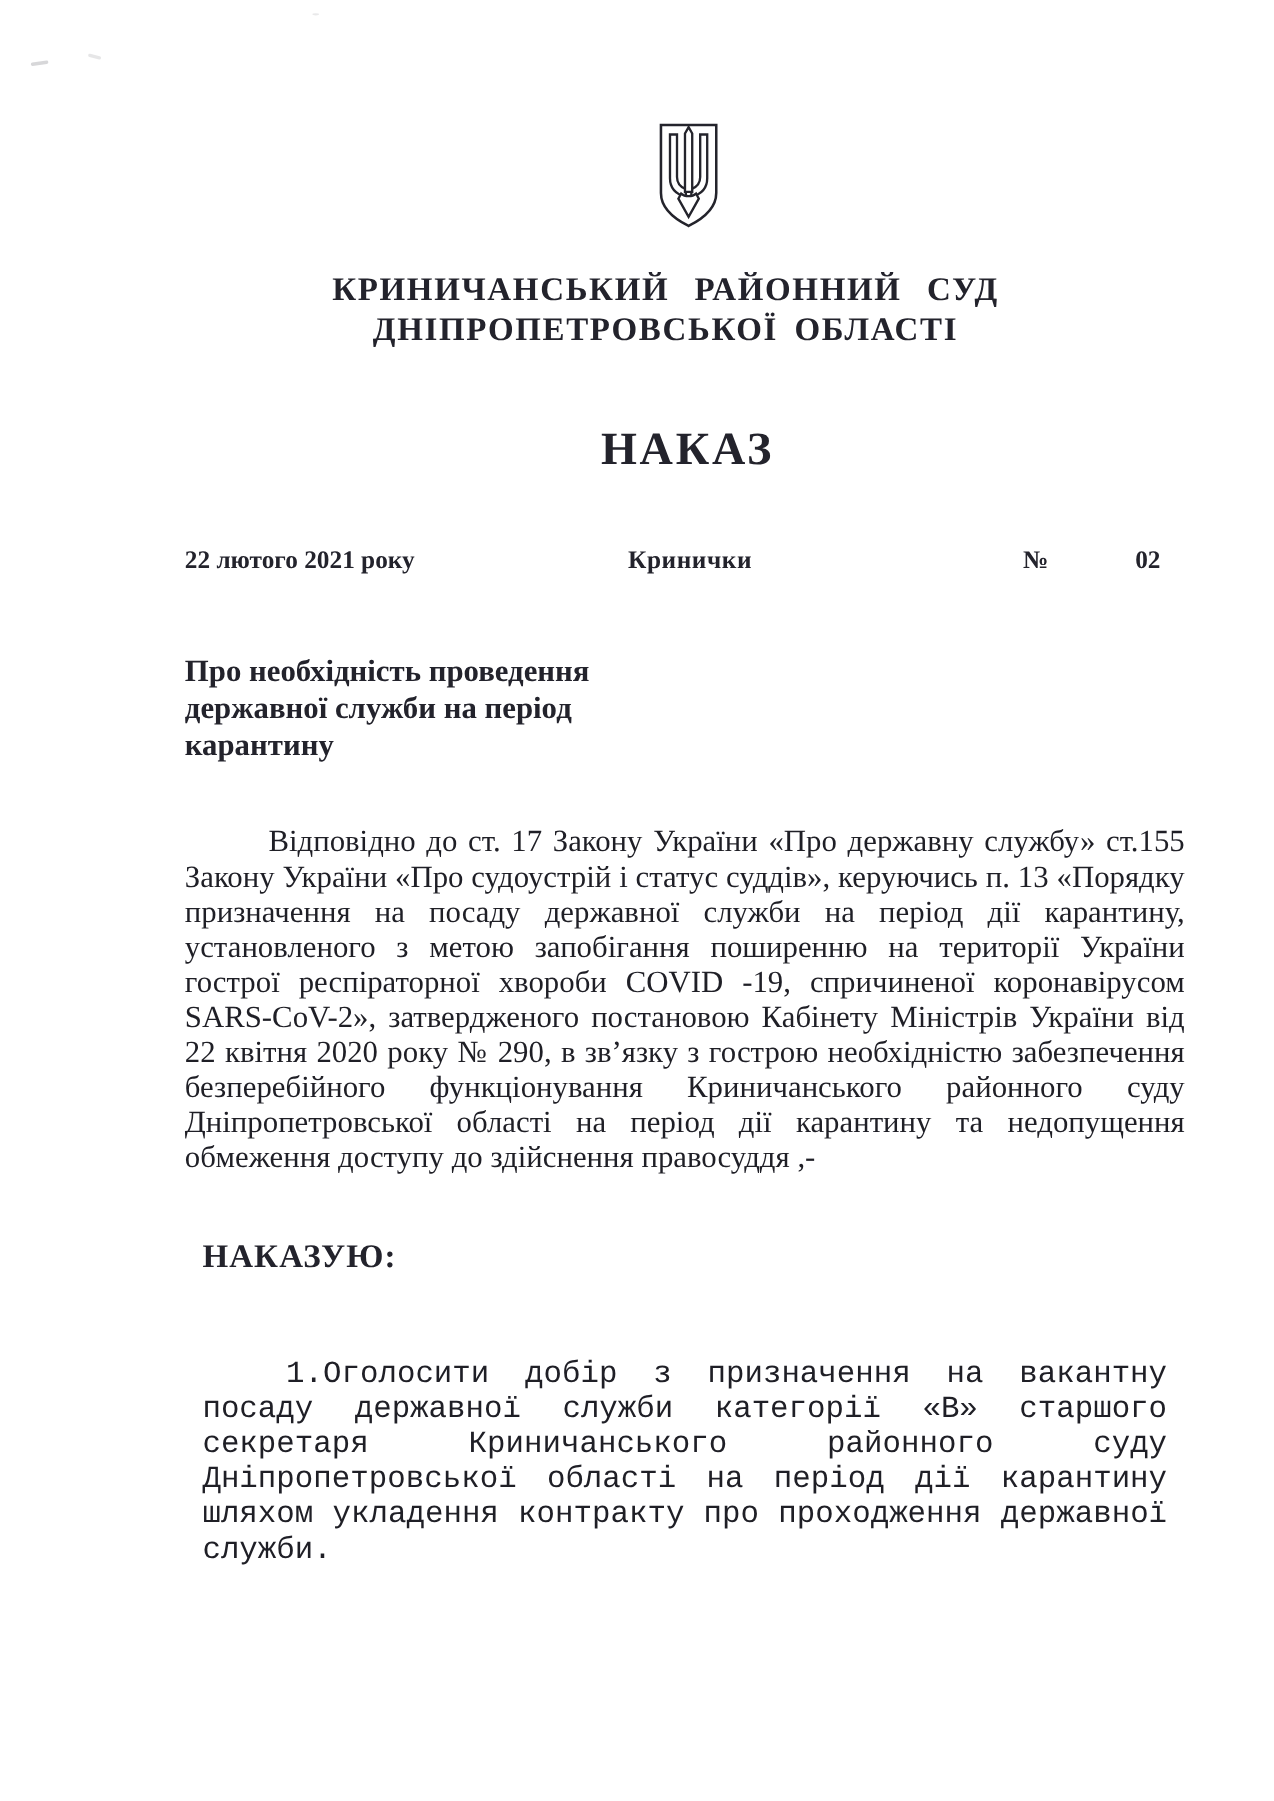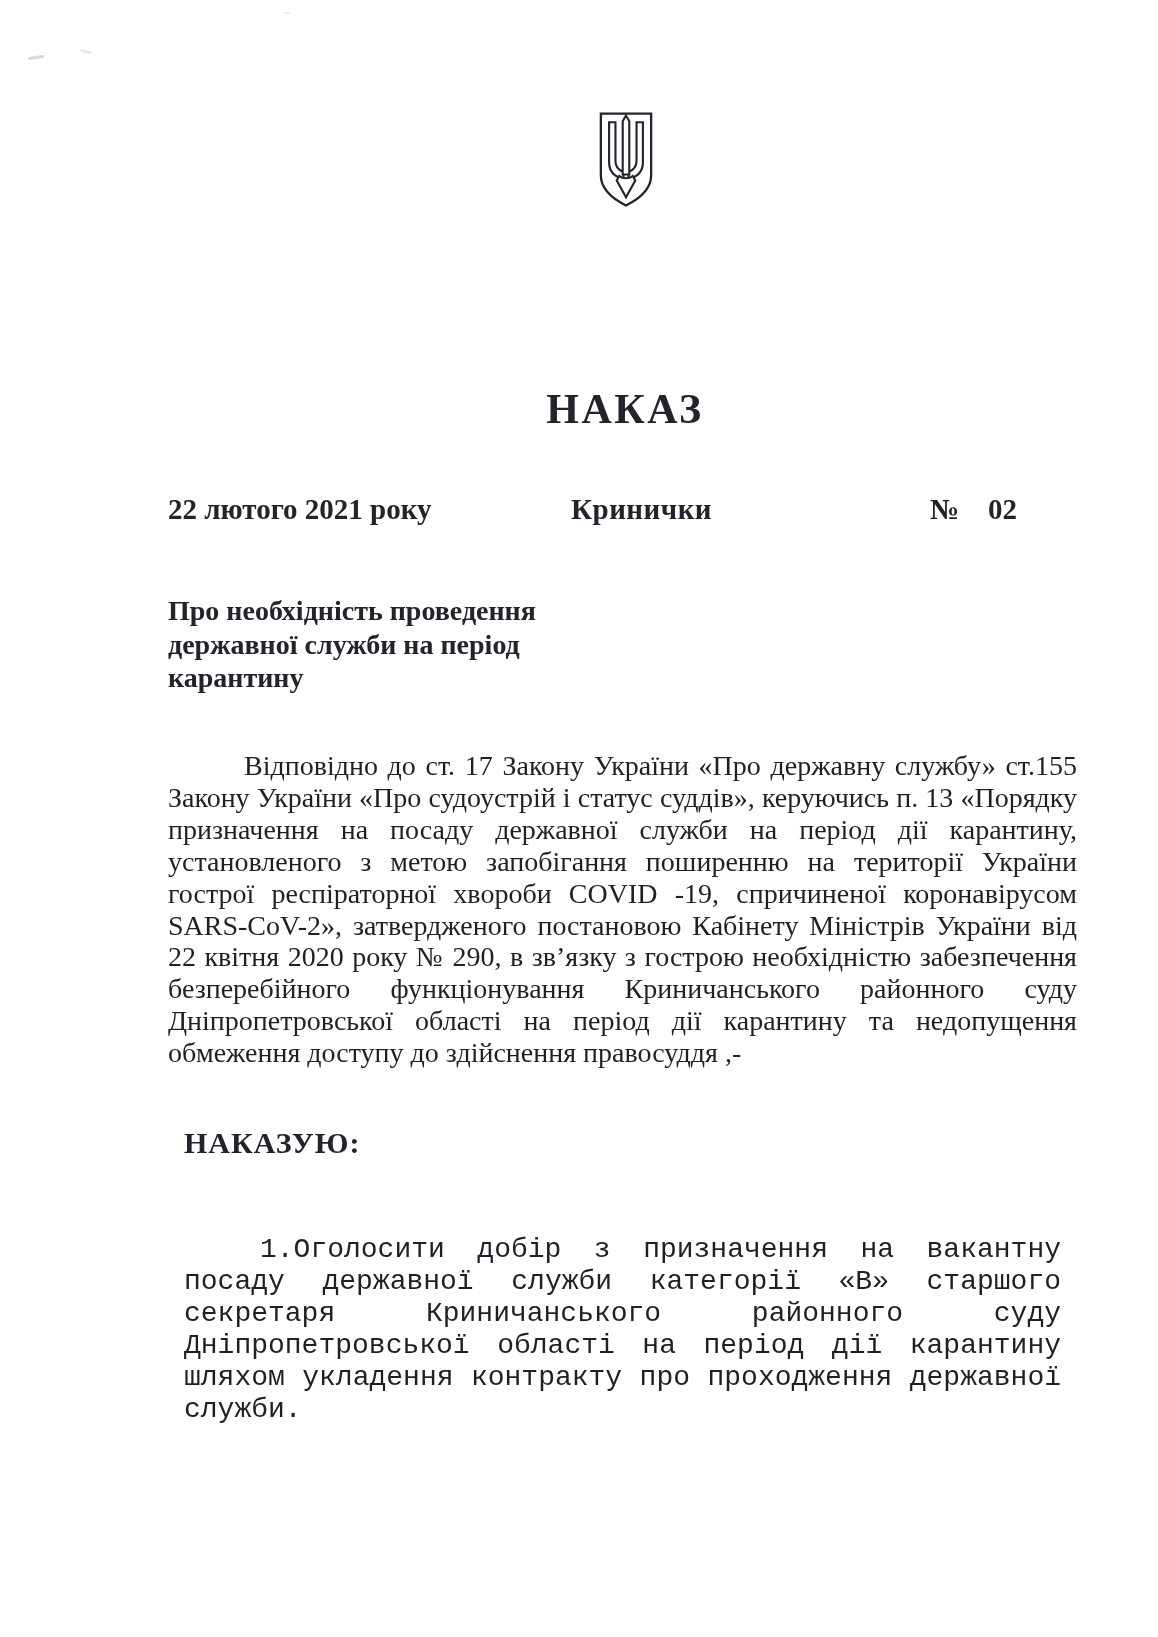--- a/index.html
+++ b/index.html
@@ -28,25 +28,25 @@
   .court-name .l1{word-spacing:14px;}
   .court-name .l2{word-spacing:6px;}
 
   .doc-type{
     position:absolute;left:140px;top:392px;width:970px;
     text-align:center;font-weight:bold;font-size:42px;line-height:34px;
     letter-spacing:2.5px;color:#23232c;
   }
 
   .date-row{position:absolute;left:0;top:493px;width:1158px;height:34px;
-    font-weight:bold;font-size:29px;line-height:32px;color:#23232c;}
+    font-weight:bold;font-size:23px;line-height:32px;color:#23232c;}
   .date-row .date{position:absolute;left:168px;}
   .date-row .place{position:absolute;left:571px;letter-spacing:.5px;}
   .date-row .numsign{position:absolute;left:930px;}
-  .date-row .num{position:absolute;left:988px;}
+  .date-row .num{position:absolute;left:1032px;}
 
   .subject{
     position:absolute;left:168px;top:594px;width:460px;
     font-weight:bold;font-size:28px;line-height:33.6px;color:#23232c;
   }
 
   .body-text{
     font-size:28px;line-height:31.9px;text-align:justify;color:#1f1f26;
   }
   .preamble{position:absolute;left:168px;top:750px;width:909px;text-indent:76px;}
@@ -73,20 +73,24 @@
       <path d="M4,2 H56 V66 C56,80 44,90 30,97 C16,90 4,80 4,66 Z" fill="none" stroke="#24242c" stroke-width="2.4"></path>
       <g fill="#ffffff" stroke="#24242c" stroke-width="2.2" stroke-linejoin="miter">
         <path d="M12.5,11 h6.6 v40 c0,6 3.4,9.6 8.3,11.4 v7.2 c-9.6,-2.4 -14.9,-8.6 -14.9,-17.4 z"></path>
         <path d="M47.5,11 h-6.6 v40 c0,6 -3.4,9.6 -8.3,11.4 v7.2 c9.6,-2.4 14.9,-8.6 14.9,-17.4 z"></path>
         <path d="M26.6,10 L30,4 L33.4,10 V65 h-6.8 z"></path>
         <path d="M23,66.5 c3.5,3.2 10.5,3.2 14,0 l2.6,4.8 -9.6,17.2 -9.6,-17.2 z"></path>
       </g>
     </svg>
   </div>
 
+  <div class="court-name">
+    <div class="l1">КРИНИЧАНСЬКИЙ РАЙОННИЙ СУД</div>
+    <div class="l2">ДНІПРОПЕТРОВСЬКОЇ ОБЛАСТІ</div>
+  </div>
 
   <div class="doc-type">НАКАЗ</div>
 
   <div class="date-row">
     <span class="date">22 лютого 2021 року</span>
     <span class="place">Кринички</span>
     <span class="numsign">№</span>
     <span class="num">02</span>
   </div>
 

